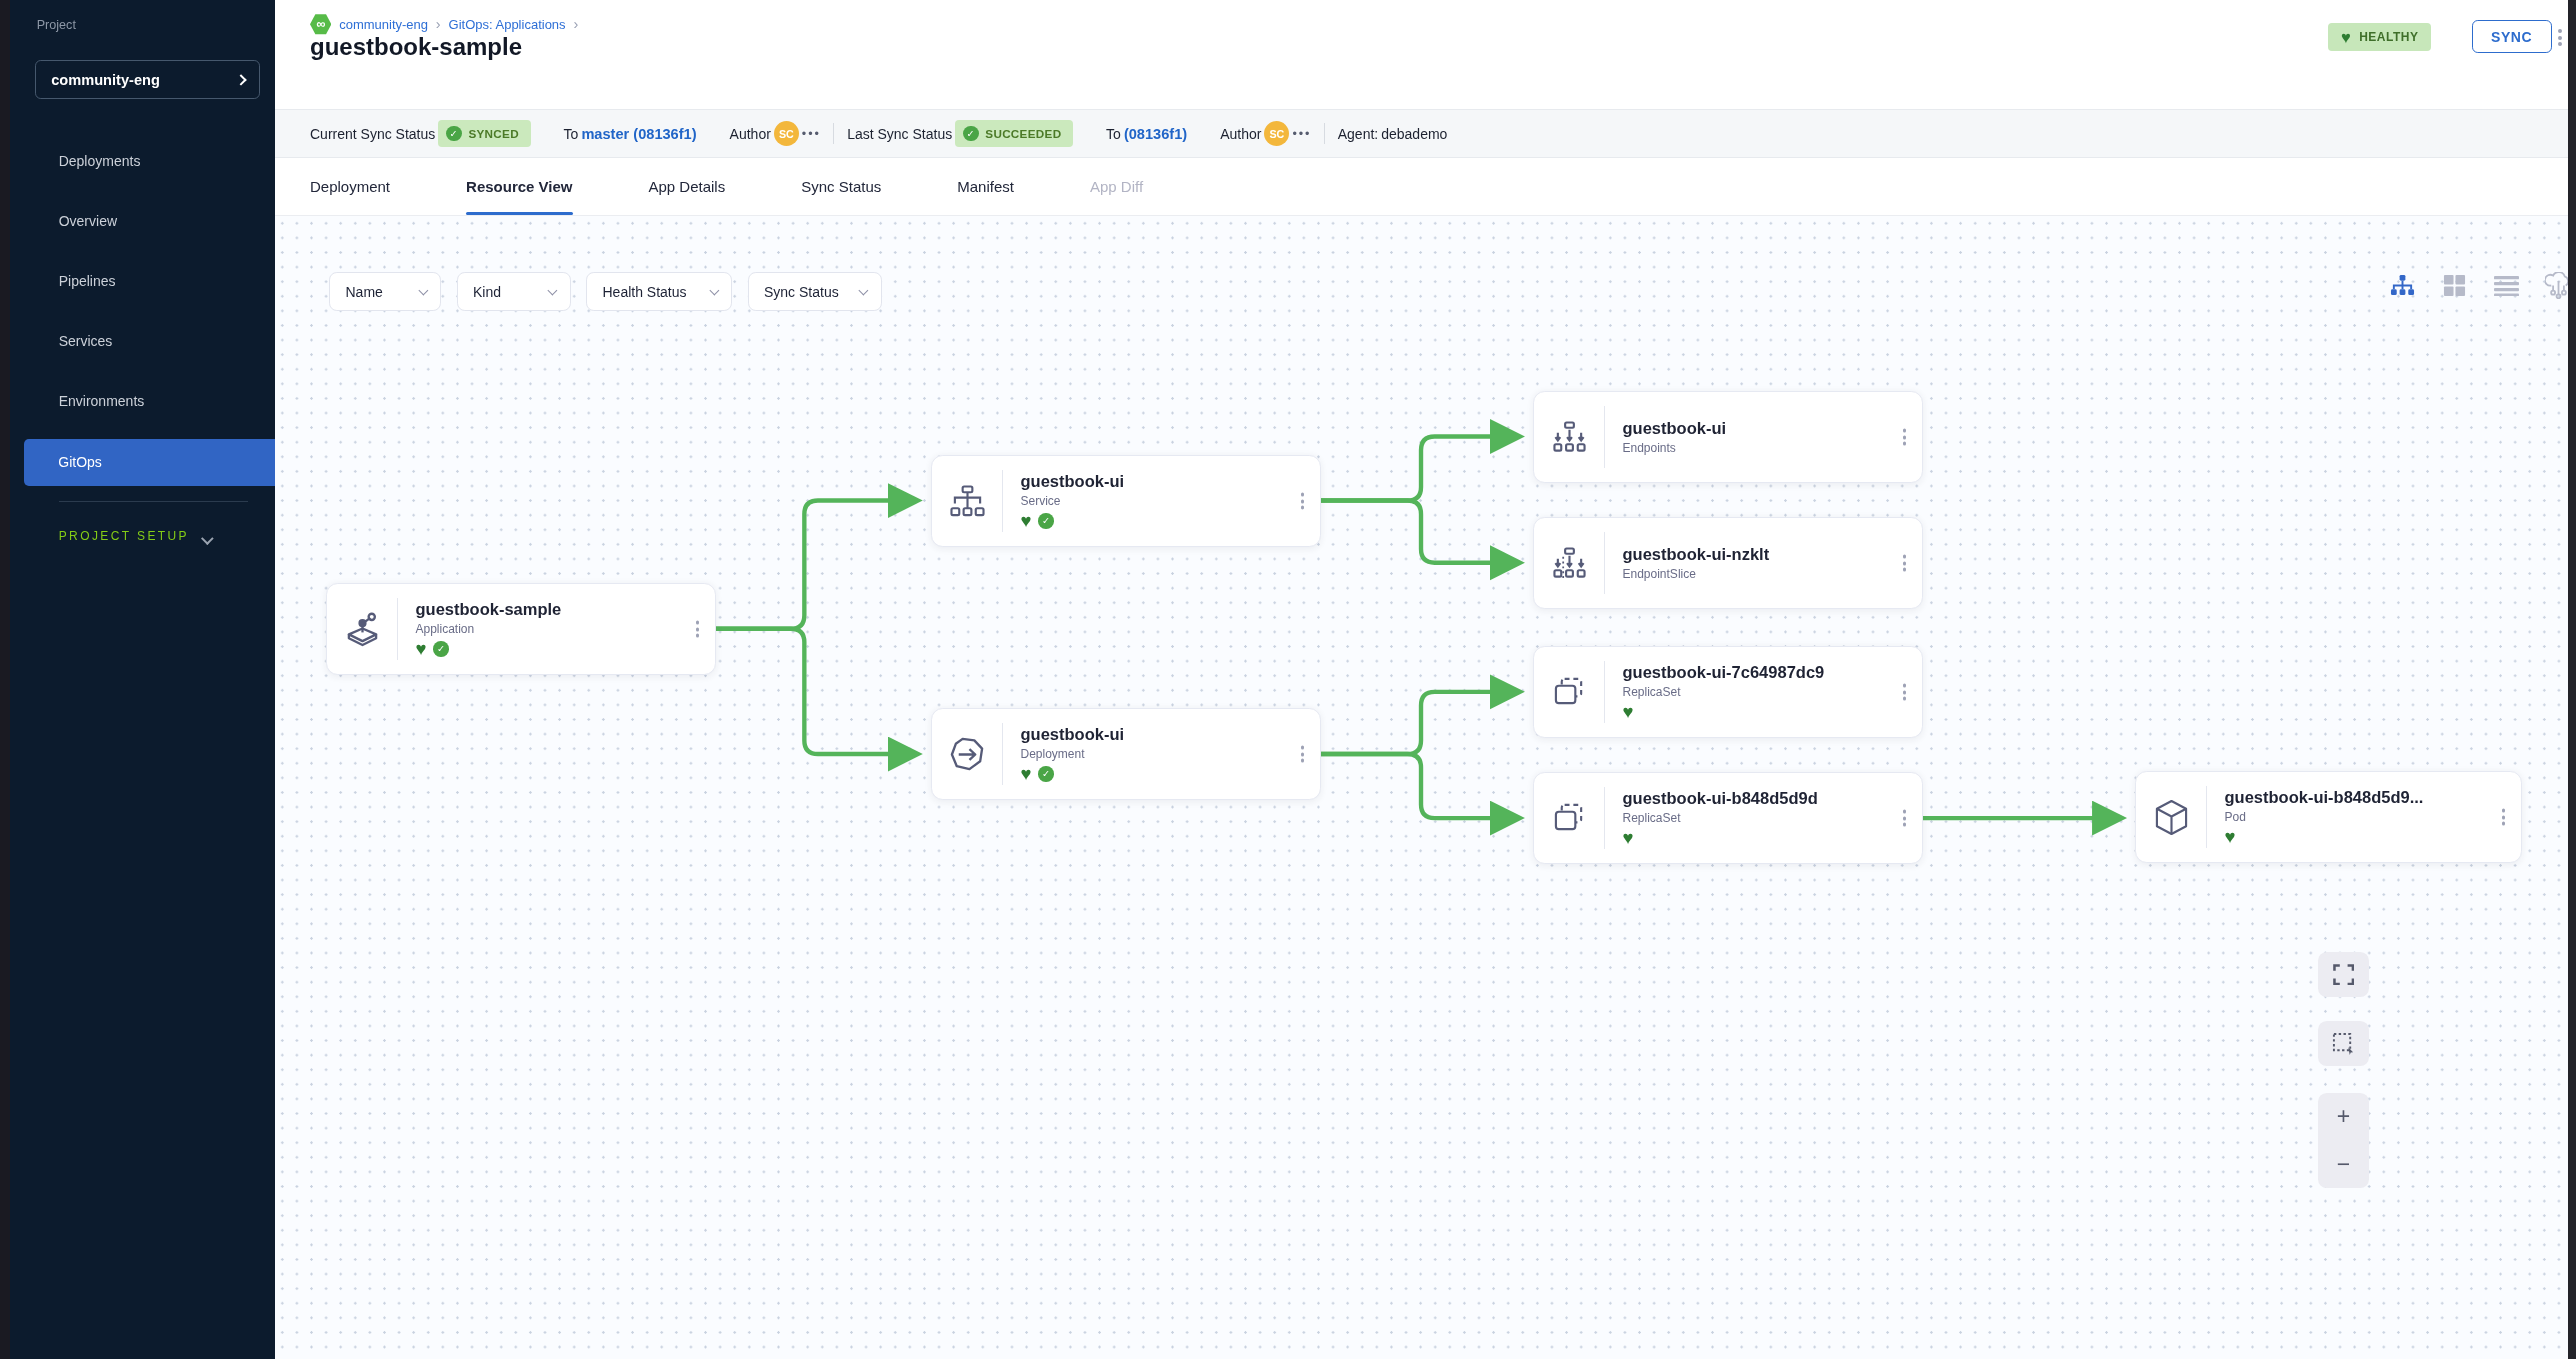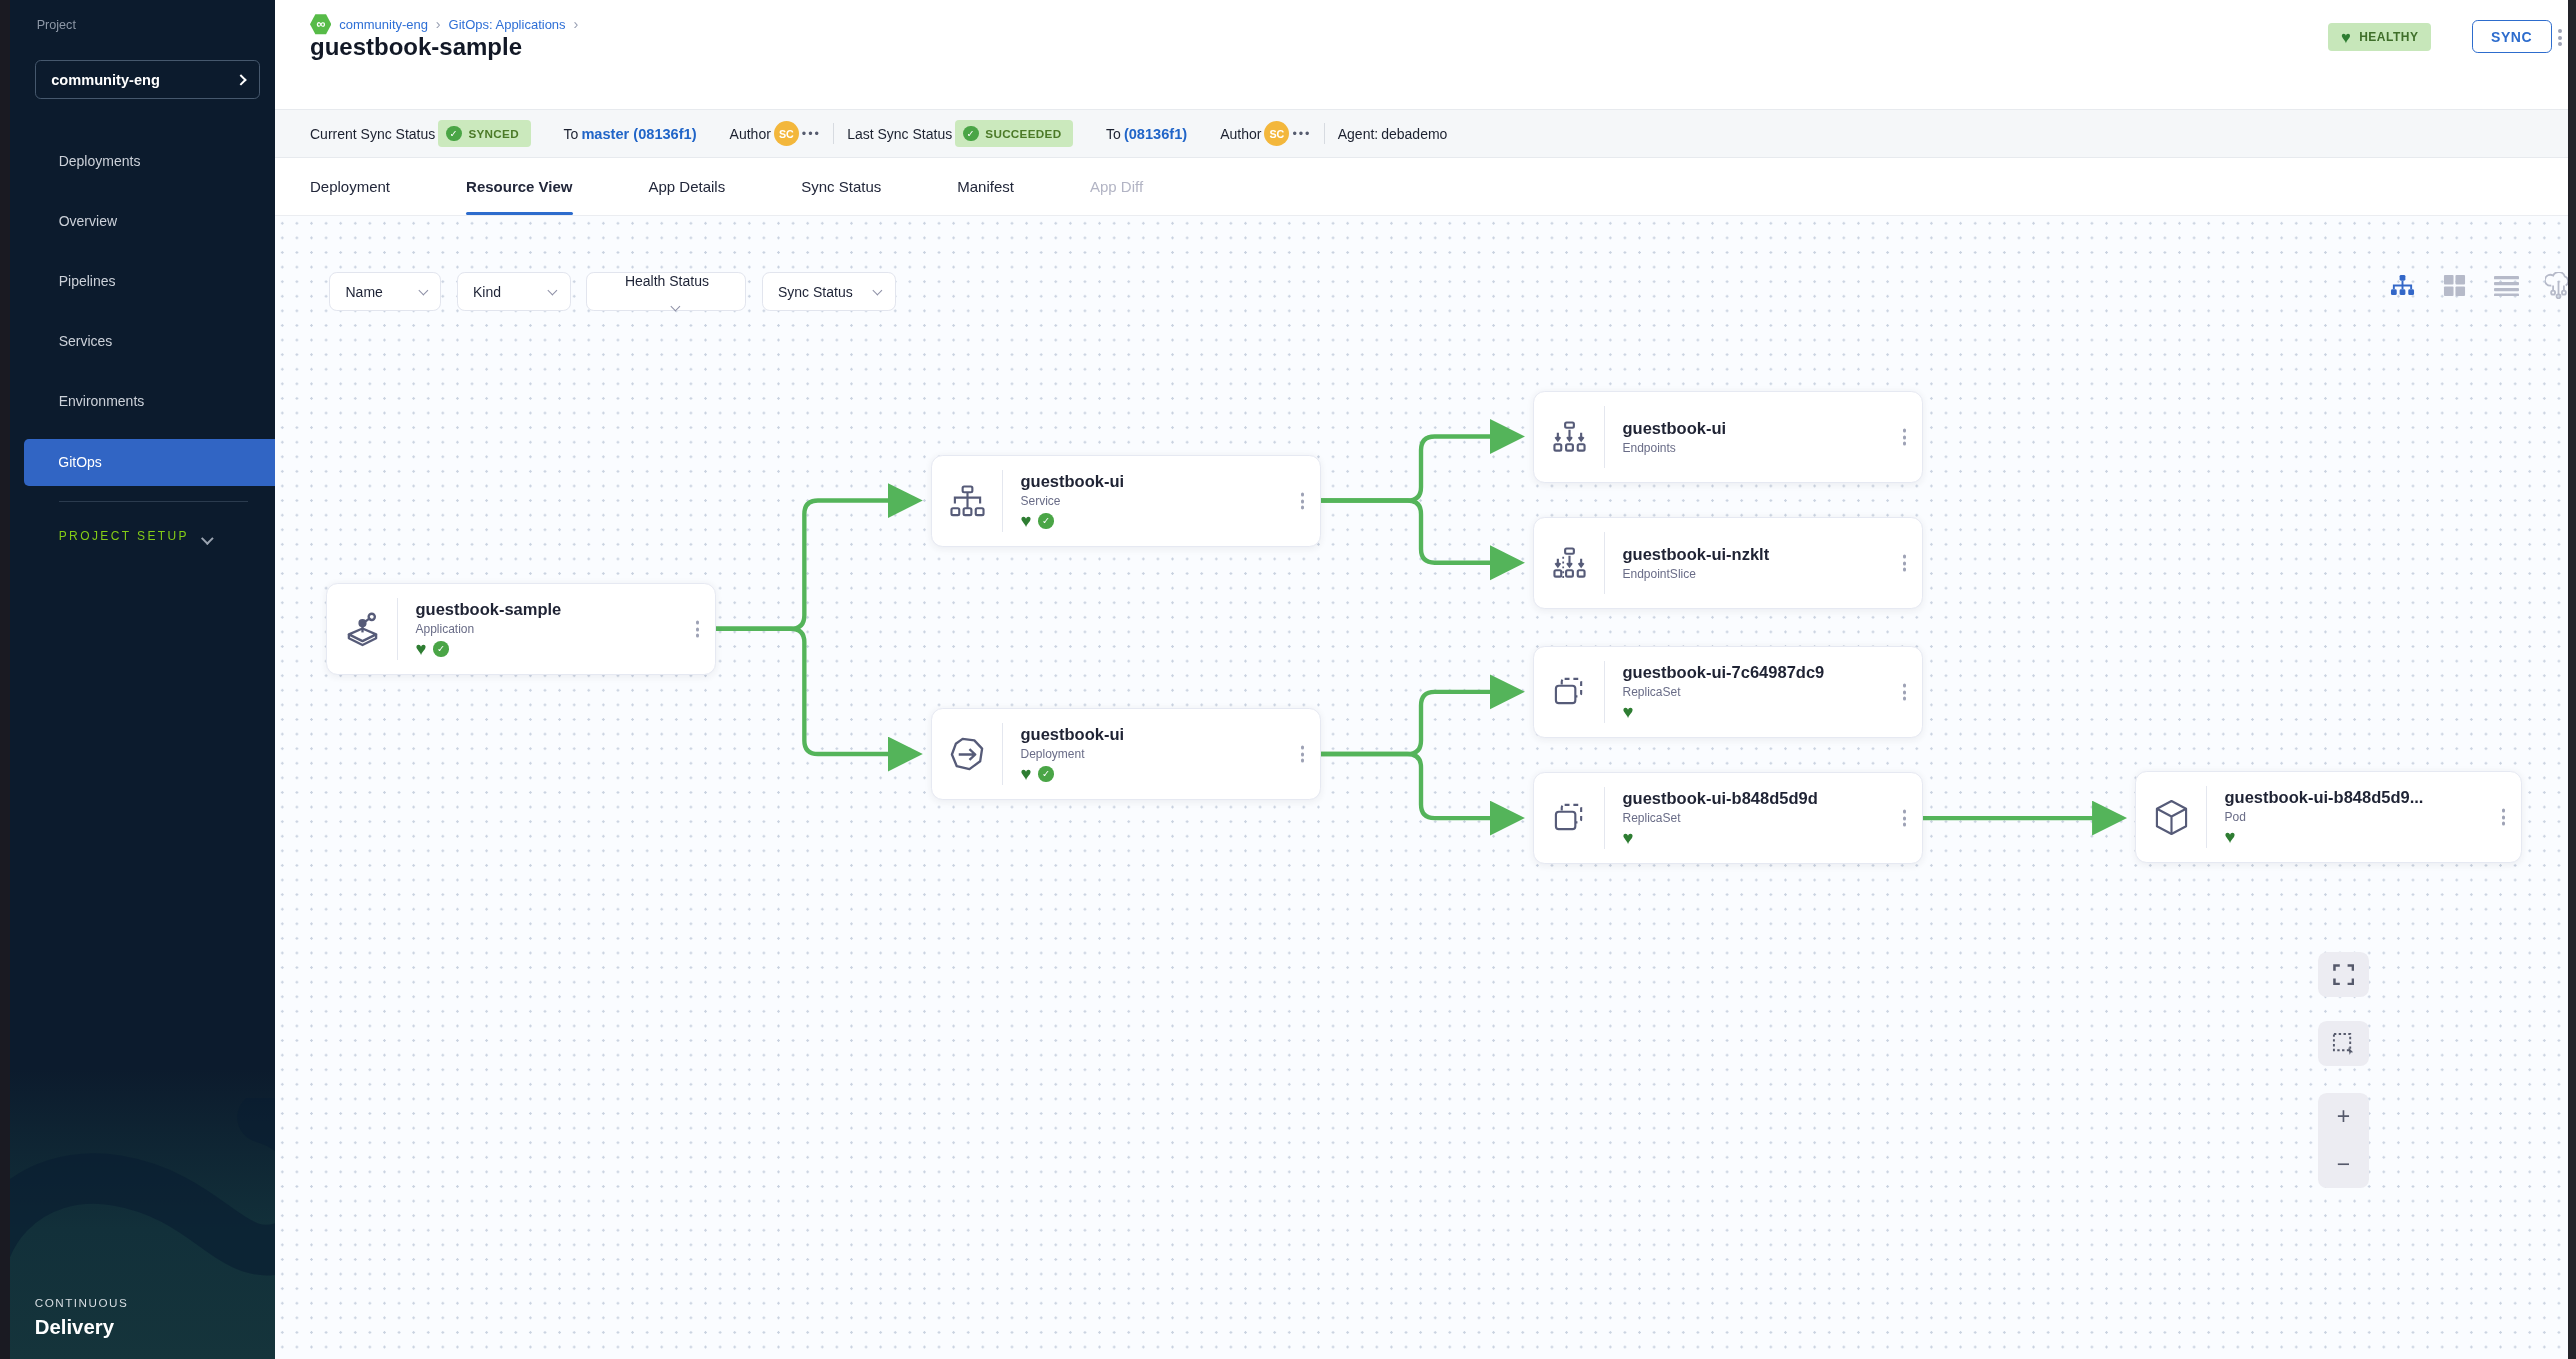--- a/index.html
+++ b/index.html
@@ -58,21 +58,21 @@
   .tab.active { font-weight:bold; }
   .tab.active::after { content:""; position:absolute; left:0; right:0; bottom:0; height:2.9px; background:#2d6ccd; border-radius:1.9px; }
   .tab.disabled { color:#b2b4c4; cursor:default; }
 
   
   .canvas { position:relative; width:2293px; height:1144px; background-color:#fafcff; background-image:radial-gradient(#c9d2e0 1.2px, transparent 1.4px); background-size:14.6px 14.6px; overflow:hidden; }
 
   .filters { position:absolute; left:54px; top:56px; display:flex; gap:15.5px; }
   .filter { height:39px; background:#fff; border:1px solid #e2e5ee; border-radius:7.8px; display:flex; align-items:center; justify-content:space-between; padding:0 13.6px 0 15.5px; font-size:14px; color:#1d2235; cursor:pointer; }
   .filter .fchev { width:6.8px; height:6.8px; border-right:1.9px solid #8e90a6; border-bottom:1.9px solid #8e90a6; transform:rotate(45deg); margin-top:-2.9px; margin-left:17.5px; }
-  .f-name{width:112px;} .f-kind{width:114px;} .f-health{width:160px;flex-direction:column;} .f-sync{width:134px;}
+  .f-name{width:112px;} .f-kind{width:114px;} .f-health{width:146px;} .f-sync{width:134px;}
 
   .view-toggles { position:absolute; top:56px; right:-3.9px; display:flex; gap:25px; align-items:center; }
   .vt { width:27px; height:27px; display:flex; align-items:center; justify-content:center; cursor:pointer; }
 
   
   svg.wires { position:absolute; left:0; top:0; pointer-events:none; }
 
   
   .node { position:absolute; width:390px; height:92px; background:#fff; border:1px solid #e6e9f2; border-radius:11.7px; box-shadow:0 1.9px 7.8px rgba(40,41,61,.07); display:flex; align-items:center; cursor:pointer; }
   .node .icon-box { width:70px; display:flex; align-items:center; justify-content:center; flex:0 0 70px; }
@@ -120,27 +120,20 @@
           <span>Environments</span>
         </div>
       <div class="nav-item selected">
           <span>GitOps</span>
         </div>
     </div>
     <div class="side-divider"></div>
     <div class="proj-setup">
       <span>PROJECT SETUP</span>
       <span class="chev-down"></span>
-    </div>
-    <div class="module-foot">
-      <svg class="watermark" width="350" height="233" viewBox="0 0 360 240">
-        <path d="M10 235 C -10 140, 60 70, 150 85 C 250 102, 270 180, 330 150 C 380 125, 370 40, 300 20" fill="none" stroke="#0a1e31" stroke-width="52" stroke-linecap="round" opacity="0.75"></path>
-      </svg>
-      <div class="module-eyebrow">CONTINUOUS</div>
-      <div class="module-name">Delivery</div>
     </div>
   </div>
 
   <div class="main">
 
     <div class="header">
       <div class="breadcrumb">
         <span class="bc-icon">∞</span>
         <span class="bc-link">community-eng</span>
         <span class="bc-sep">›</span>

